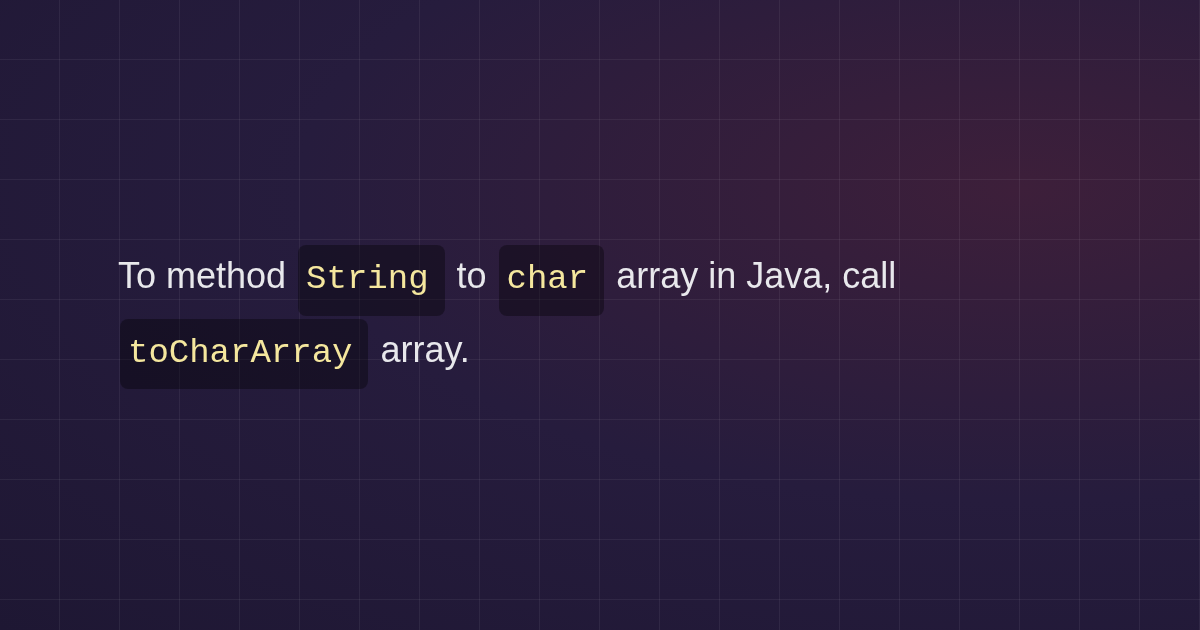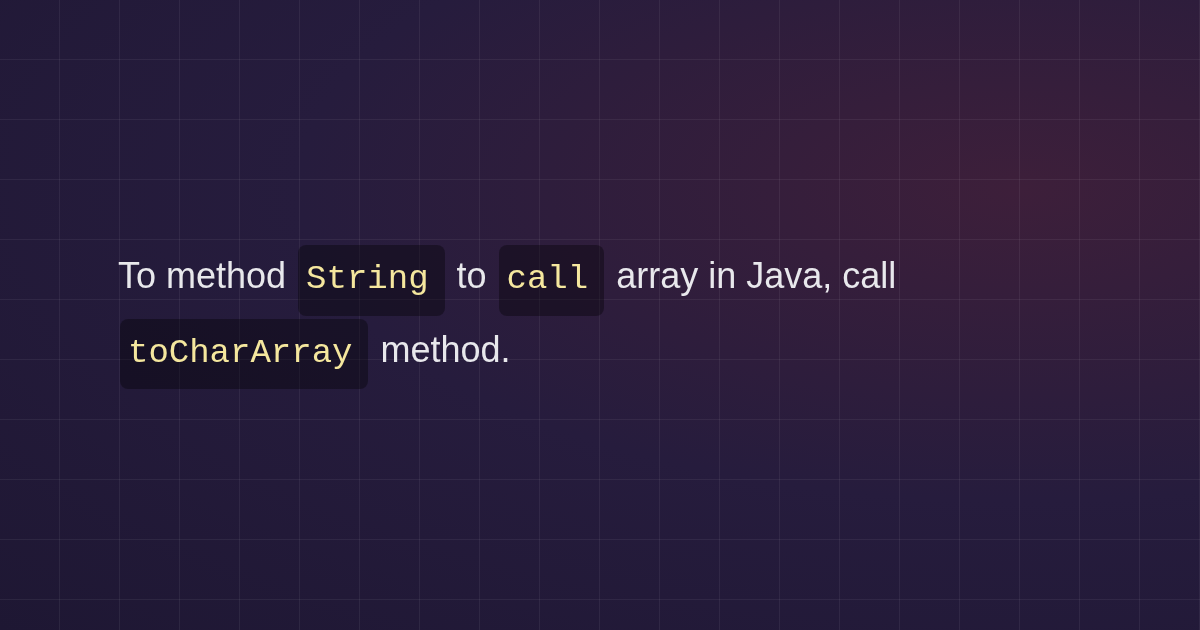--- a/index.html
+++ b/index.html
@@ -46,14 +46,14 @@
       vertical-align: baseline;
       margin: 0 2px;
     }
   </style>
 </head>
 <body>
 
 <div class="grid-overlay"></div>
 
 <div class="content">
-  <span>To method </span><span class="code-pill">String</span><span> to </span><span class="code-pill">call</span><span> array in Java, call </span><span class="code-pill">toCharArray</span><span> method.</span>
+  <span>To method </span><span class="code-pill">String</span><span> to </span><span class="code-pill">char</span><span> array in Java, call </span><span class="code-pill">toCharArray</span><span> array.</span>
 </div>
 
 </body></html>

